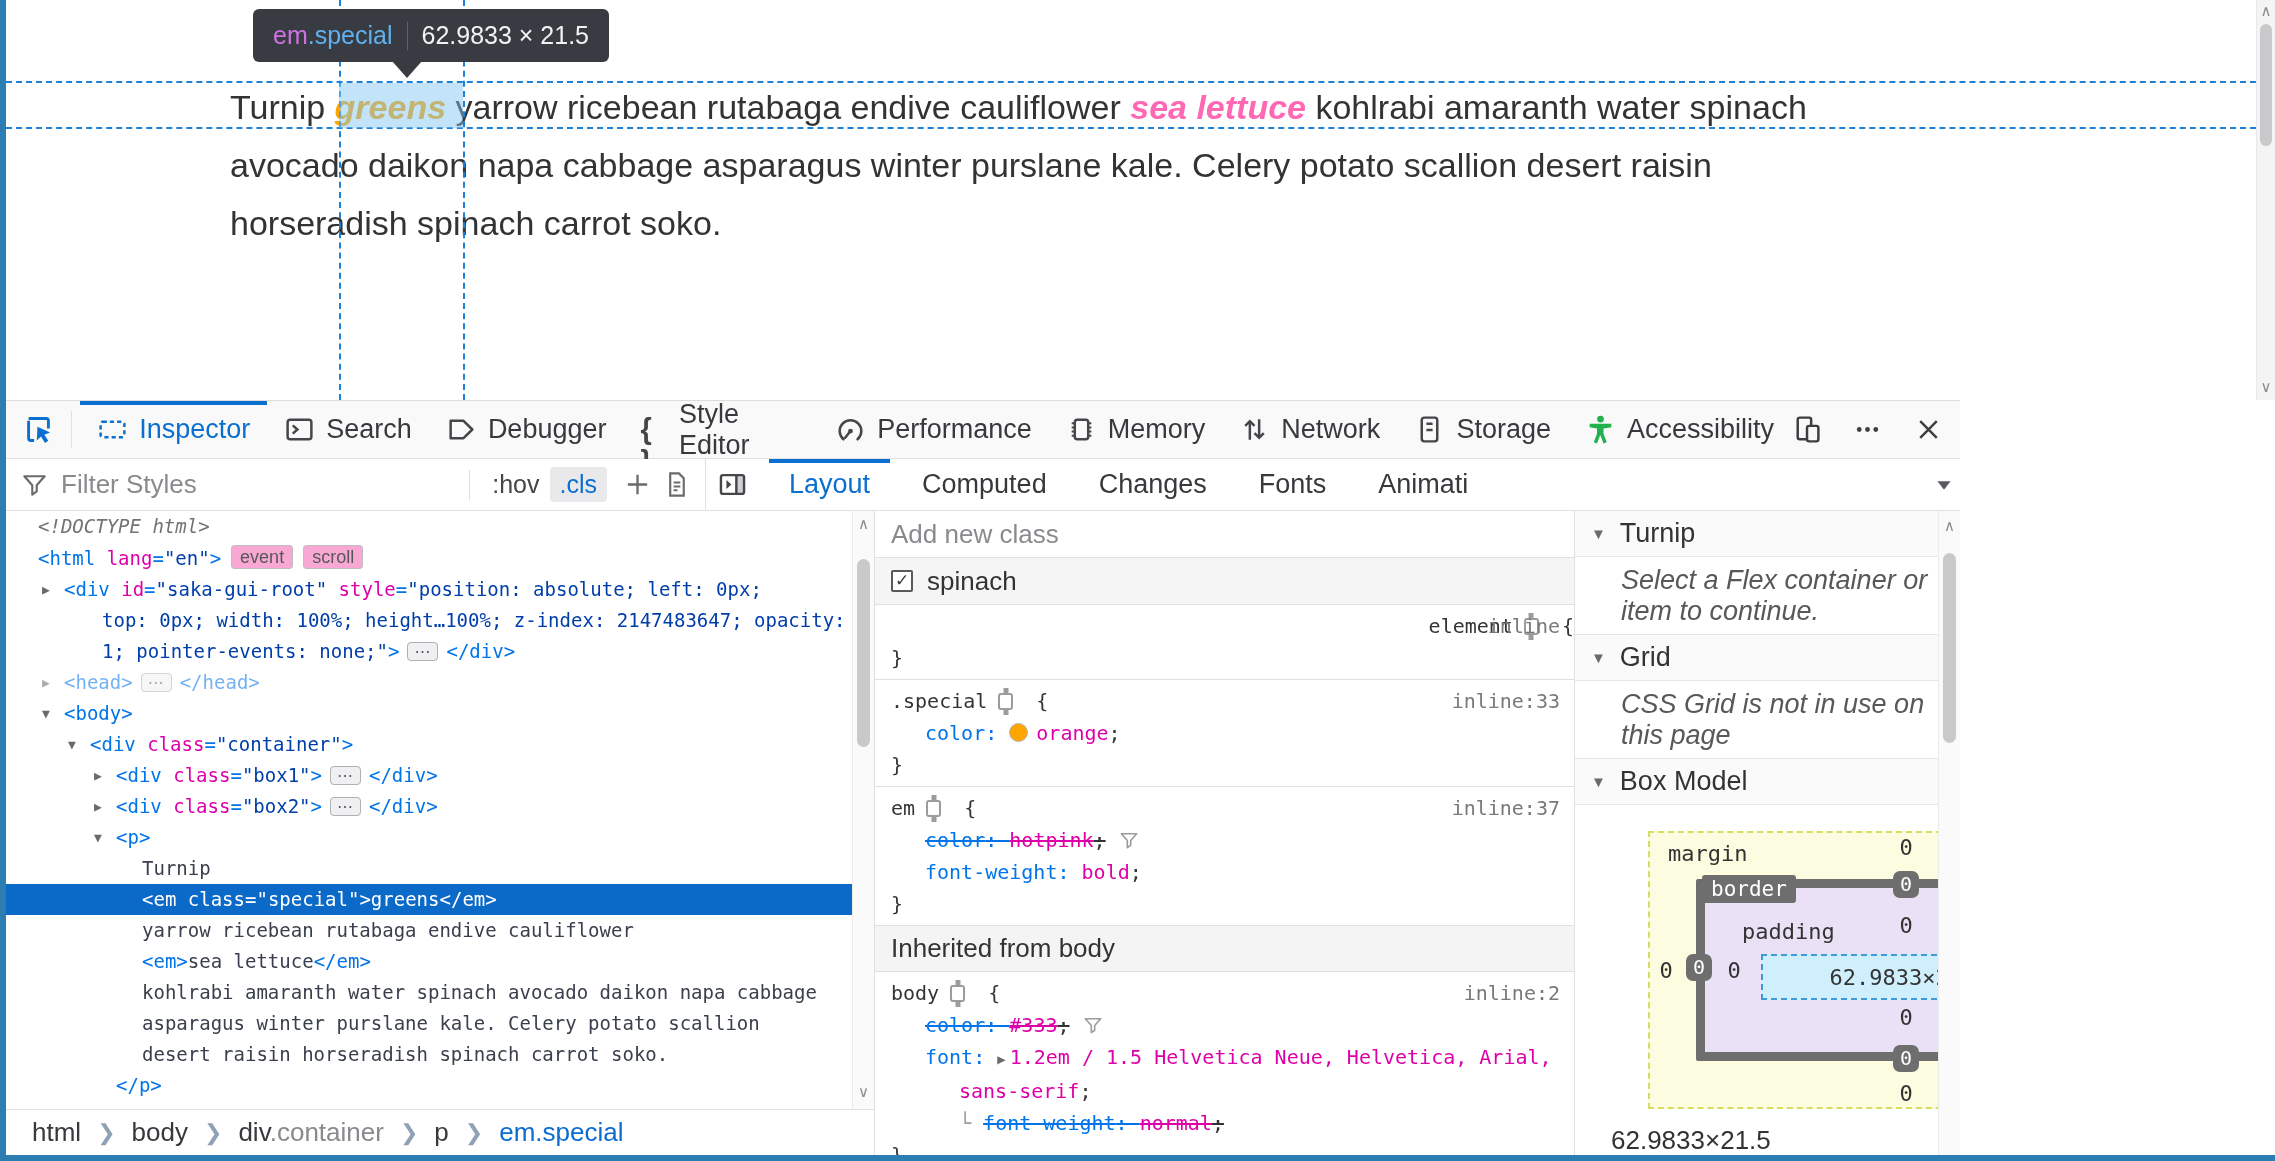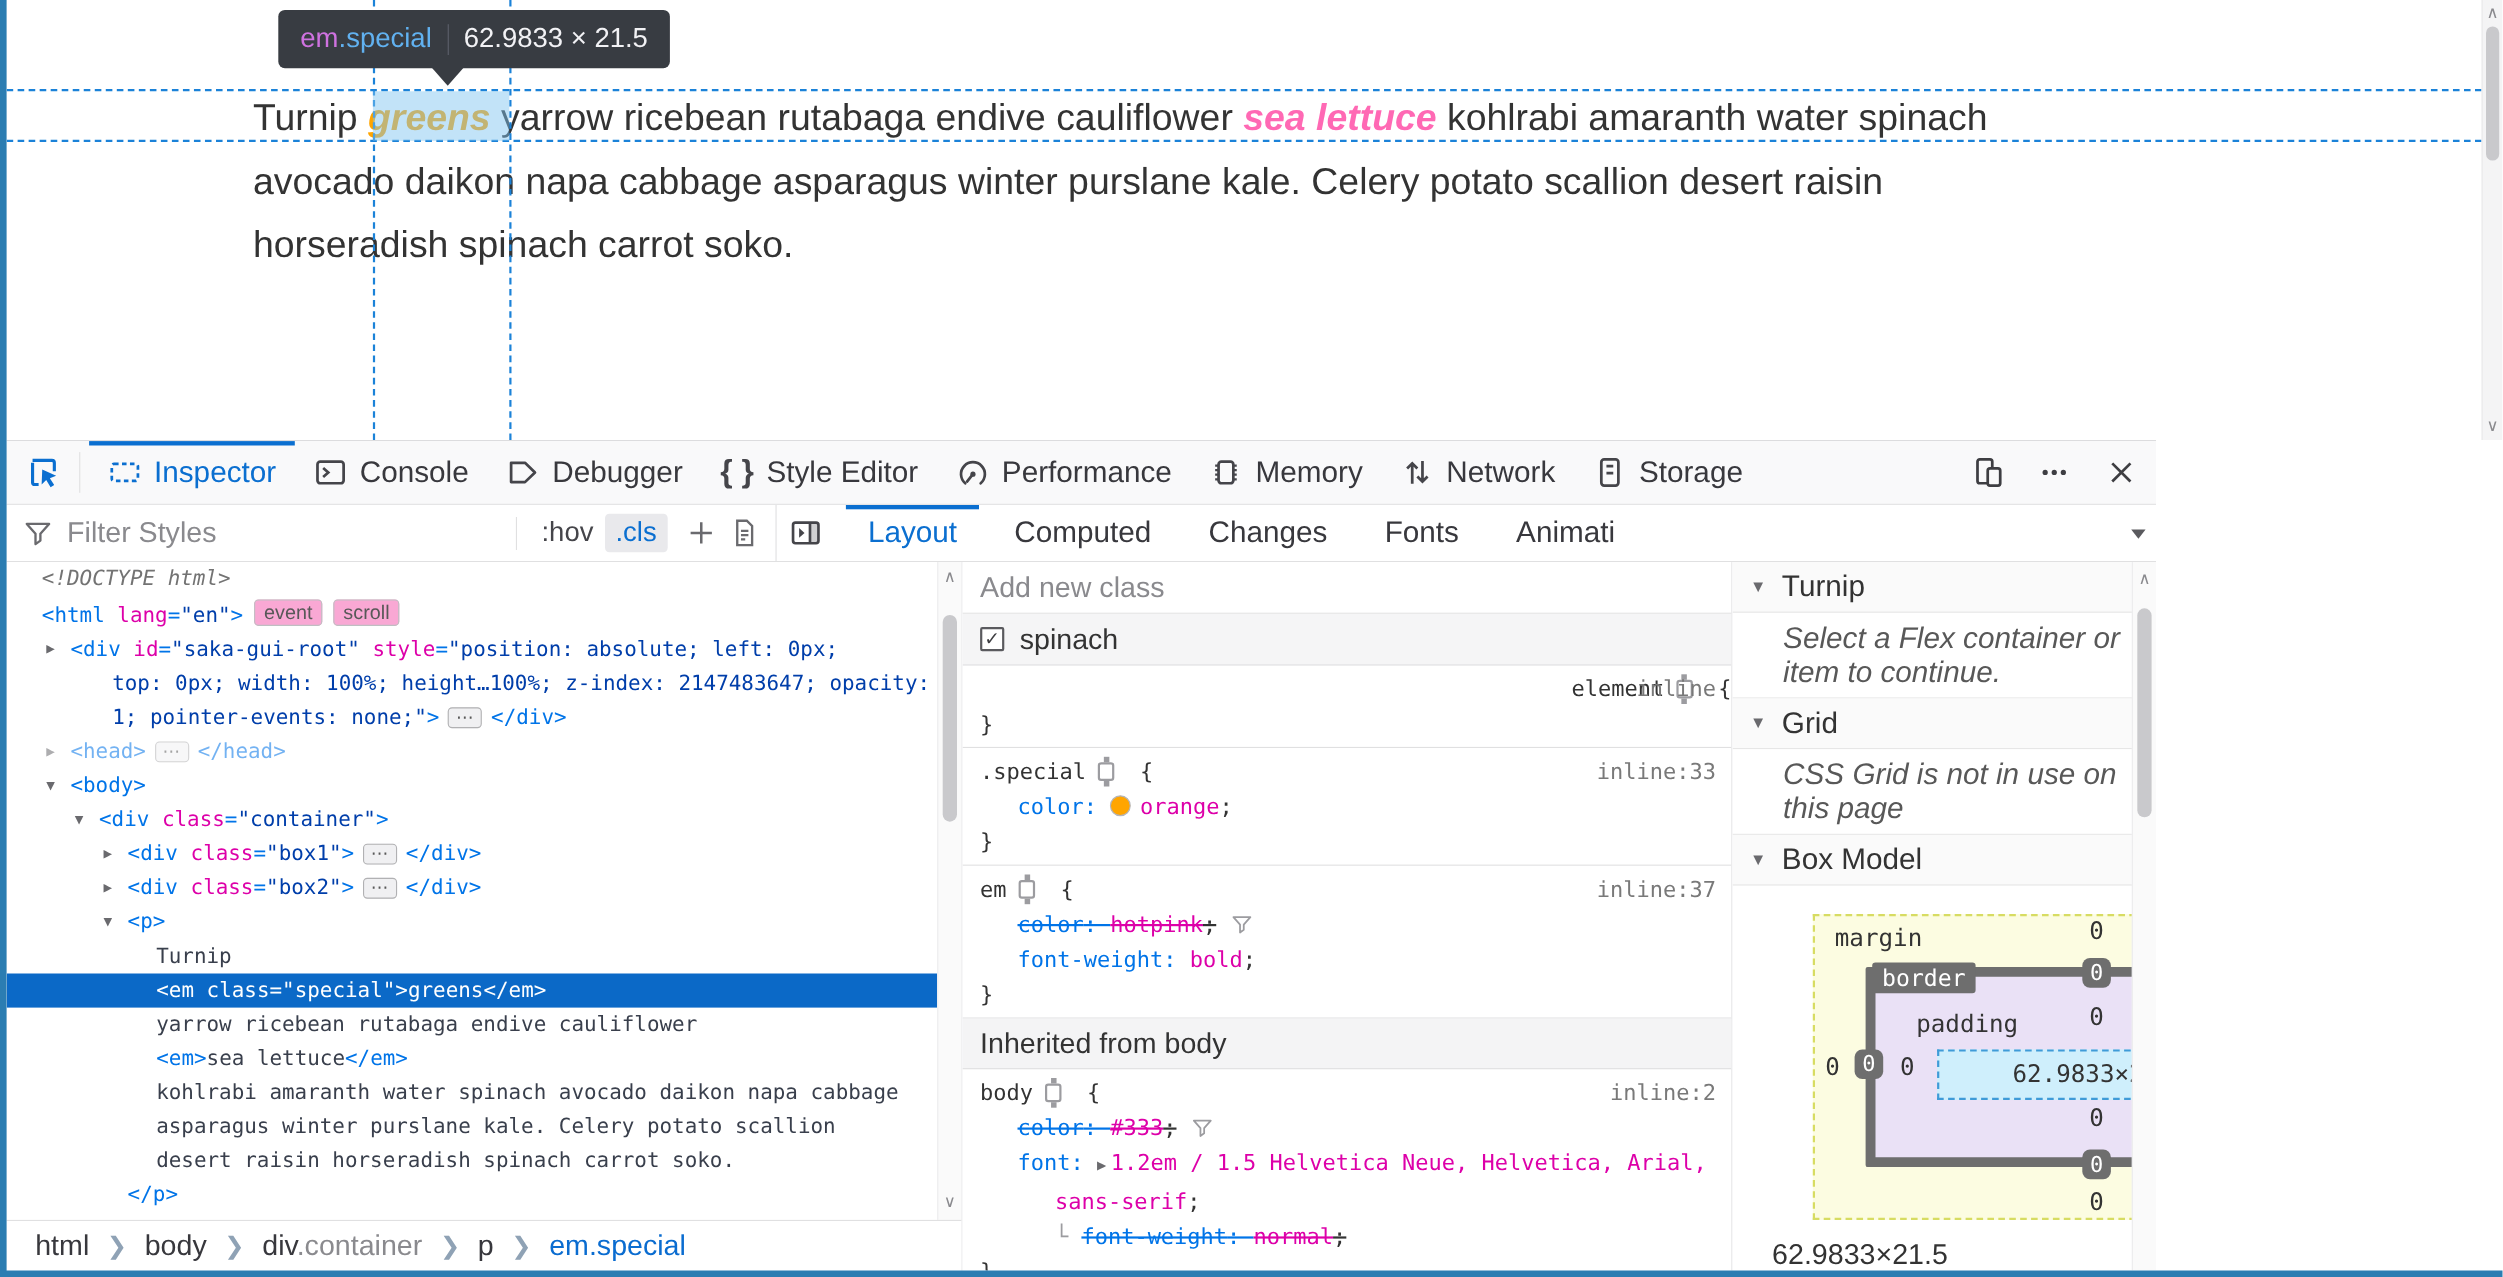--- a/index.html
+++ b/index.html
@@ -201,21 +201,21 @@
           </span>
           <span class="tlabel">Inspector</span>
         </div>
         <div class="tab">
           <span class="ticon">
             <svg viewBox="0 0 30 30">
               <rect x="3.5" y="5.5" width="23" height="19" rx="2.5" fill="none" stroke="currentColor" stroke-width="2.4"></rect>
               <path d="M8.5 11l4.5 4-4.5 4" fill="none" stroke="currentColor" stroke-width="2.4"></path>
             </svg>
           </span>
-          <span class="tlabel">Console</span>
+          <span class="tlabel">Search</span>
         </div>
         <div class="tab">
           <span class="ticon">
             <svg viewBox="0 0 30 30">
               <path d="M4.5 6.5h12.2l8.8 8.5-8.8 8.5H4.5z" fill="none" stroke="currentColor" stroke-width="2.4" stroke-linejoin="round"></path>
             </svg>
           </span>
           <span class="tlabel">Debugger</span>
         </div>
         <div class="tab">
@@ -251,20 +251,29 @@
           <span class="tlabel">Network</span>
         </div>
         <div class="tab">
           <span class="ticon">
             <svg viewBox="0 0 30 30">
               <rect x="7.5" y="3.5" width="15" height="23" rx="2.5" fill="none" stroke="currentColor" stroke-width="2.4"></rect>
               <path d="M12 9.5h6M12 15.5h6" stroke="currentColor" stroke-width="2.4"></path>
             </svg>
           </span>
           <span class="tlabel">Storage</span>
+        </div>
+        <div class="tab">
+          <span class="ticon green">
+            <svg viewBox="0 0 30 30" fill="currentColor">
+              <circle cx="15" cy="5" r="3.2"></circle>
+              <path d="M4.5 9.5h21v3.4l-7.6 1.2v5l3.1 8.3-3.1 1.2-2.9-7.9h-.5l-2.9 7.9-3.1-1.2 3.1-8.3v-5L4.5 12.9z"></path>
+            </svg>
+          </span>
+          <span class="tlabel">Accessibility</span>
         </div>
       </div>
     <div class="tb-right">
       <span class="ricon" data-icon="responsive">
           <svg viewBox="0 0 30 30">
             <rect x="6.5" y="3.5" width="13" height="21" rx="2" fill="none" stroke="currentColor" stroke-width="2.4"></rect>
             <rect x="15.5" y="11.5" width="11" height="15" rx="2" fill="#f9f9fa" stroke="currentColor" stroke-width="2.4"></rect>
           </svg>
         </span>
       <span class="ricon" data-icon="menu">

